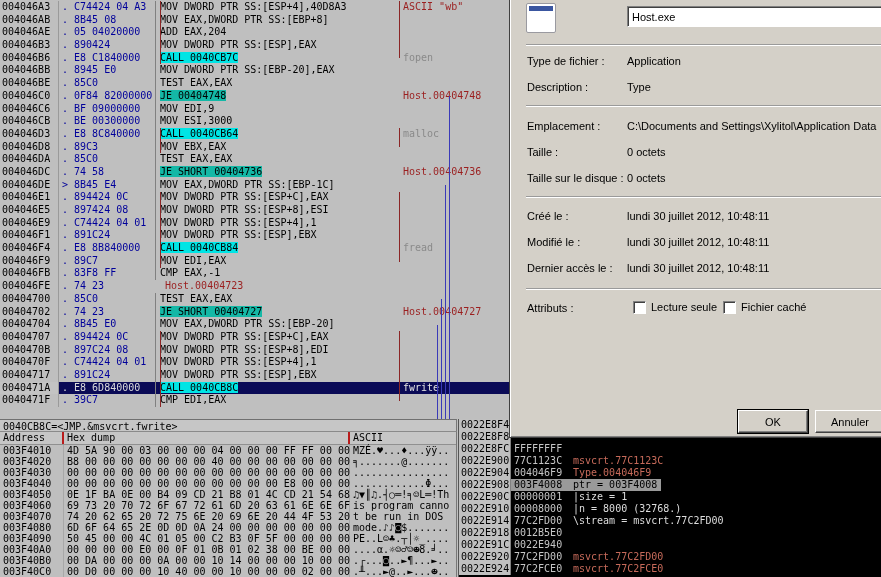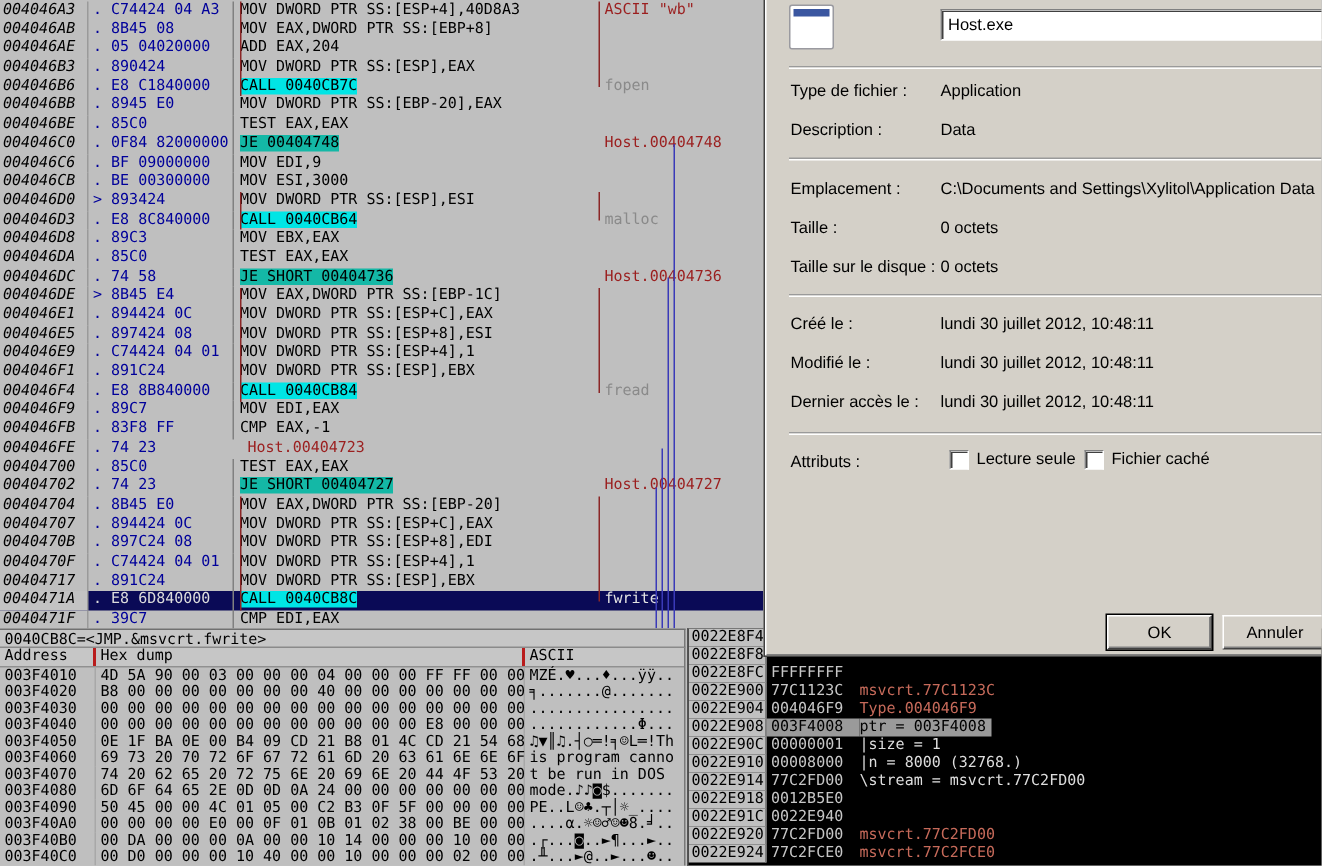--- a/index.html
+++ b/index.html
@@ -8,21 +8,21 @@
     background: #c0c0c0;
     font-family: "DejaVu Sans Mono", monospace;
   }
   
   #disasm-pane {
     position: absolute; left: 0; top: 0; width: 509px; height: 419px;
     background: #bfbfbf; overflow: hidden;
   }
   #disasm-rows { position: absolute; left: 0; top: 1px; width: 100%; }
   .arow { display: flex; height: 12.7px; line-height: 12.7px; font-size: 10px; white-space: pre; }
-  .c-addr { flex: none; width: 58px; padding-left: 2px; color: #000; font-style: italic; }
+  .c-addr { flex: none; width: 58px; padding-left: 2px; color: #000; }
   .c-hex  { flex: none; width: 97px; padding-left: 3px; color: #00009a; border-left: 1px solid #9a9a9a; }
   .c-ins  { flex: none; width: 238px; padding-left: 4px; color: #000; border-left: 1px solid #808080; }
   .c-cmt  { flex: 1; padding-left: 10px; color: #000; }
   .c-cmt.str, .c-cmt.tgt { color: #9b1f1f; }
   .c-cmt.lib { color: #8a8a8a; }
   .hl-jump { background: #14b8a6; color: #000; }
   .hl-call { background: #00e5e5; color: #000; }
   .arow.sel { background: #0a0a56; }
   .arow.sel .c-addr { background: #c3c3c3; color: #000; }
   .arow.sel .c-hex  { color: #dcdcdc; }
@@ -105,21 +105,20 @@
       <div class="arow"><span class="c-addr">004046A3</span><span class="c-hex">. C74424 04 A3</span><span class="c-ins"><span>MOV DWORD PTR SS:[ESP+4],40D8A3</span></span><span class="c-cmt str">ASCII "wb"</span></div>
       <div class="arow"><span class="c-addr">004046AB</span><span class="c-hex">. 8B45 08</span><span class="c-ins"><span>MOV EAX,DWORD PTR SS:[EBP+8]</span></span><span class="c-cmt "></span></div>
       <div class="arow"><span class="c-addr">004046AE</span><span class="c-hex">. 05 04020000</span><span class="c-ins"><span>ADD EAX,204</span></span><span class="c-cmt "></span></div>
       <div class="arow"><span class="c-addr">004046B3</span><span class="c-hex">. 890424</span><span class="c-ins"><span>MOV DWORD PTR SS:[ESP],EAX</span></span><span class="c-cmt "></span></div>
       <div class="arow"><span class="c-addr">004046B6</span><span class="c-hex">. E8 C1840000</span><span class="c-ins"><span class="hl-call">CALL 0040CB7C</span></span><span class="c-cmt lib">fopen</span></div>
       <div class="arow"><span class="c-addr">004046BB</span><span class="c-hex">. 8945 E0</span><span class="c-ins"><span>MOV DWORD PTR SS:[EBP-20],EAX</span></span><span class="c-cmt "></span></div>
       <div class="arow"><span class="c-addr">004046BE</span><span class="c-hex">. 85C0</span><span class="c-ins"><span>TEST EAX,EAX</span></span><span class="c-cmt "></span></div>
       <div class="arow"><span class="c-addr">004046C0</span><span class="c-hex">. 0F84 82000000</span><span class="c-ins"><span class="hl-jump">JE 00404748</span></span><span class="c-cmt tgt">Host.00404748</span></div>
       <div class="arow"><span class="c-addr">004046C6</span><span class="c-hex">. BF 09000000</span><span class="c-ins"><span>MOV EDI,9</span></span><span class="c-cmt "></span></div>
       <div class="arow"><span class="c-addr">004046CB</span><span class="c-hex">. BE 00300000</span><span class="c-ins"><span>MOV ESI,3000</span></span><span class="c-cmt "></span></div>
-      <div class="arow"><span class="c-addr">004046D0</span><span class="c-hex">&gt; 893424</span><span class="c-ins"><span>MOV DWORD PTR SS:[ESP],ESI</span></span><span class="c-cmt "></span></div>
       <div class="arow"><span class="c-addr">004046D3</span><span class="c-hex">. E8 8C840000</span><span class="c-ins"><span class="hl-call">CALL 0040CB64</span></span><span class="c-cmt lib">malloc</span></div>
       <div class="arow"><span class="c-addr">004046D8</span><span class="c-hex">. 89C3</span><span class="c-ins"><span>MOV EBX,EAX</span></span><span class="c-cmt "></span></div>
       <div class="arow"><span class="c-addr">004046DA</span><span class="c-hex">. 85C0</span><span class="c-ins"><span>TEST EAX,EAX</span></span><span class="c-cmt "></span></div>
       <div class="arow"><span class="c-addr">004046DC</span><span class="c-hex">. 74 58</span><span class="c-ins"><span class="hl-jump">JE SHORT 00404736</span></span><span class="c-cmt tgt">Host.00404736</span></div>
       <div class="arow"><span class="c-addr">004046DE</span><span class="c-hex">&gt; 8B45 E4</span><span class="c-ins"><span>MOV EAX,DWORD PTR SS:[EBP-1C]</span></span><span class="c-cmt "></span></div>
       <div class="arow"><span class="c-addr">004046E1</span><span class="c-hex">. 894424 0C</span><span class="c-ins"><span>MOV DWORD PTR SS:[ESP+C],EAX</span></span><span class="c-cmt "></span></div>
       <div class="arow"><span class="c-addr">004046E5</span><span class="c-hex">. 897424 08</span><span class="c-ins"><span>MOV DWORD PTR SS:[ESP+8],ESI</span></span><span class="c-cmt "></span></div>
       <div class="arow"><span class="c-addr">004046E9</span><span class="c-hex">. C74424 04 01</span><span class="c-ins"><span>MOV DWORD PTR SS:[ESP+4],1</span></span><span class="c-cmt "></span></div>
       <div class="arow"><span class="c-addr">004046F1</span><span class="c-hex">. 891C24</span><span class="c-ins"><span>MOV DWORD PTR SS:[ESP],EBX</span></span><span class="c-cmt "></span></div>
       <div class="arow"><span class="c-addr">004046F4</span><span class="c-hex">. E8 8B840000</span><span class="c-ins"><span class="hl-call">CALL 0040CB84</span></span><span class="c-cmt lib">fread</span></div>
@@ -201,21 +200,21 @@
     </div>
   <input id="dlg-filename" value="Host.exe" style="">
   <div class="etched" style="top:44px"></div>
   <div id="dlg-fields">
       <div class="dlg-row" style="top: 55px;">
         <span class="dlg-label">Type de fichier :</span>
         <span class="dlg-value">Application</span>
       </div>
       <div class="dlg-row" style="top: 81px;">
         <span class="dlg-label">Description :</span>
-        <span class="dlg-value">Data</span>
+        <span class="dlg-value">Type</span>
       </div>
       <div class="etched" style="top: 105px;"></div>
       <div class="dlg-row" style="top: 120px;">
         <span class="dlg-label">Emplacement :</span>
         <span class="dlg-value">C:\Documents and Settings\Xylitol\Application Data</span>
       </div>
       <div class="dlg-row" style="top: 146px;">
         <span class="dlg-label">Taille :</span>
         <span class="dlg-value">0 octets</span>
       </div>

